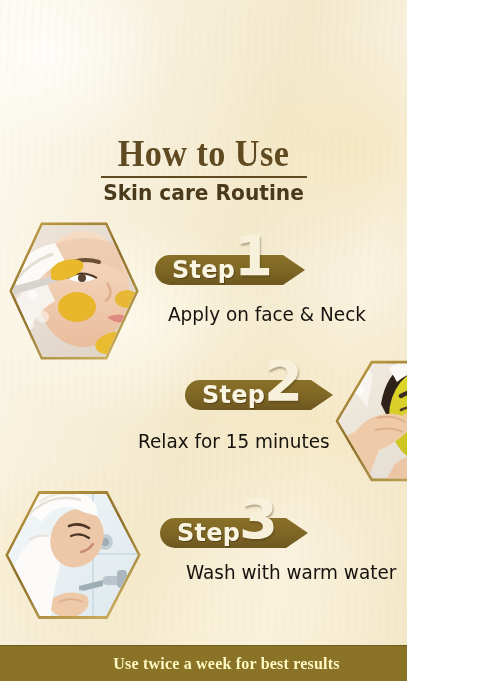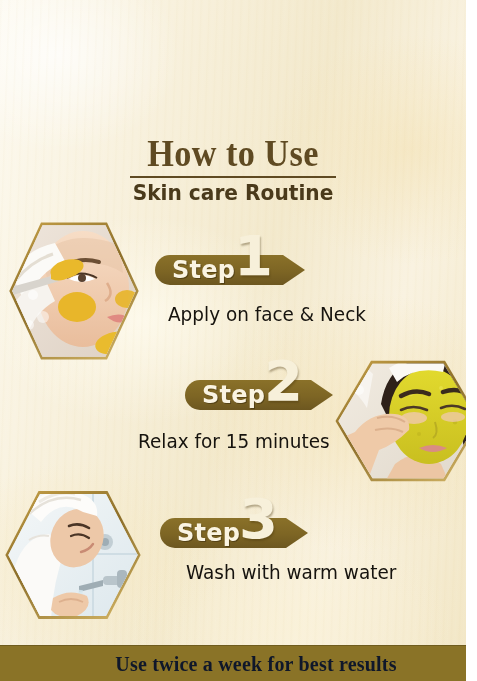--- a/index.html
+++ b/index.html
@@ -7,33 +7,32 @@
     margin: 0;
     padding: 0;
     background: #ffffff;
   }
   body {
     font-family: "Liberation Sans", sans-serif;
   }
 
   #poster {
     position: relative;
-    width: 441px;
+    width: 407px;
     height: 681px;
     overflow: hidden;
     background-color: #f7f0dc;
     background-image:
       radial-gradient(ellipse 180px 140px at 12% 8%,  rgba(255,255,255,0.75), rgba(255,255,255,0) 70%),
       radial-gradient(ellipse 200px 160px at 88% 22%, rgba(244,228,186,0.70), rgba(255,255,255,0) 72%),
       radial-gradient(ellipse 220px 150px at 30% 47%, rgba(255,252,240,0.80), rgba(255,255,255,0) 70%),
       radial-gradient(ellipse 240px 180px at 78% 62%, rgba(243,226,180,0.62), rgba(255,255,255,0) 72%),
       radial-gradient(ellipse 200px 140px at 18% 82%, rgba(246,233,196,0.66), rgba(255,255,255,0) 70%),
       radial-gradient(ellipse 230px 150px at 62% 92%, rgba(250,241,214,0.70), rgba(255,255,255,0) 72%),
       linear-gradient(106deg, #fdfaf0 0%, #f8f1dd 26%, #f3e9cc 52%, #f9f2e0 74%, #f2e6c4 100%);
-    padding-left: 25px;
   }
 
   
   #paper-grain {
     position: absolute;
     inset: 0;
     pointer-events: none;
     opacity: 0.30;
     background-image: repeating-linear-gradient(
       92deg,
@@ -169,22 +168,22 @@
     height: 36px;
     background: #8a7327;
     border-top: 1px solid #6f5c1e;
     display: flex;
     align-items: center;
     justify-content: center;
   }
   #footer-text {
     font-family: "Liberation Serif", serif;
     font-weight: bold;
-    font-size: 20px;
-    color: #0f172a;
+    font-size: 16px;
+    color: #fef9c3;
     letter-spacing: 0.2px;
     margin-left: 46px;
   }
 </style>
 </head>
 <body>
 
 <div id="poster">
 
   <div id="paper-grain"></div>

